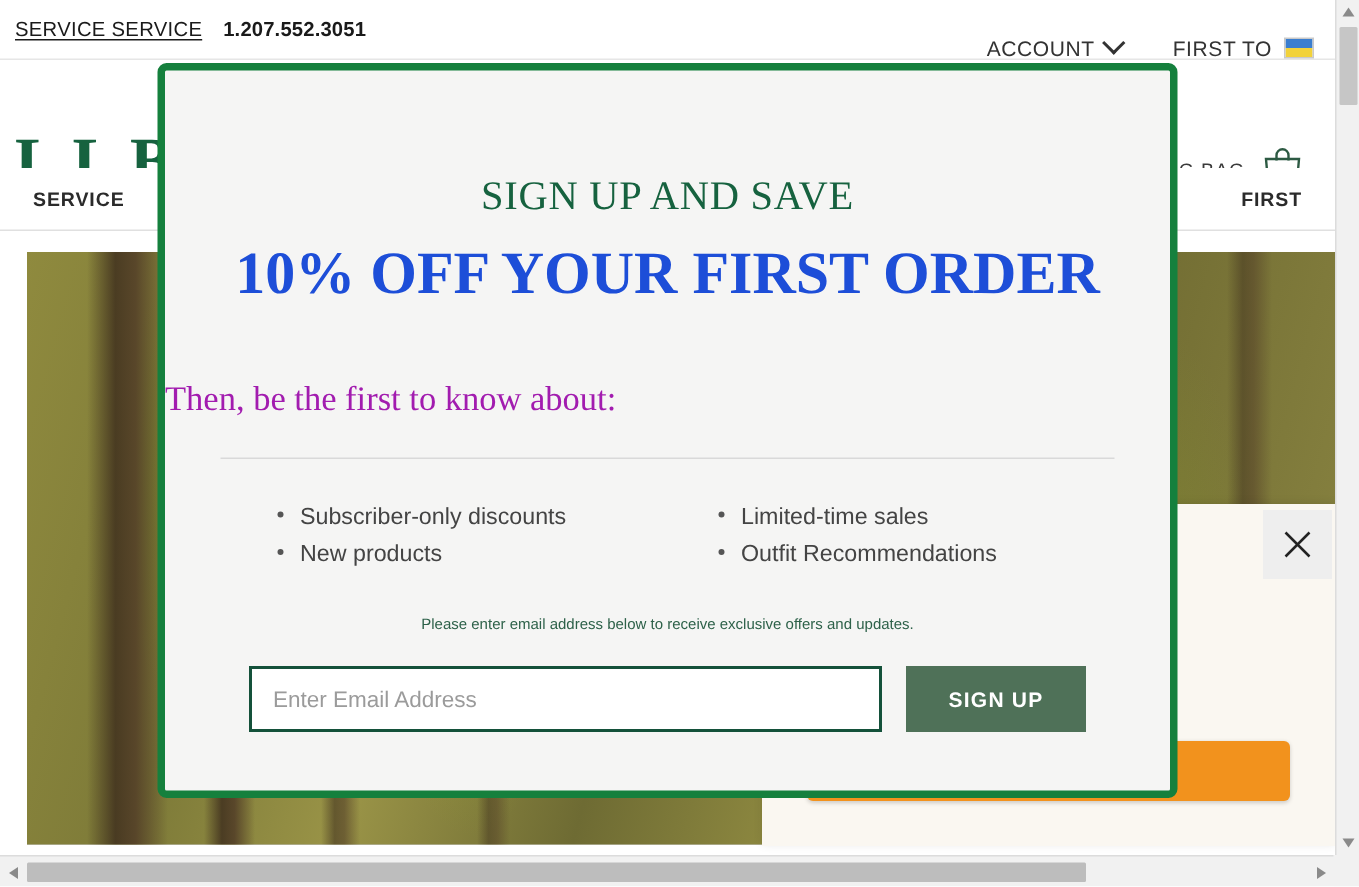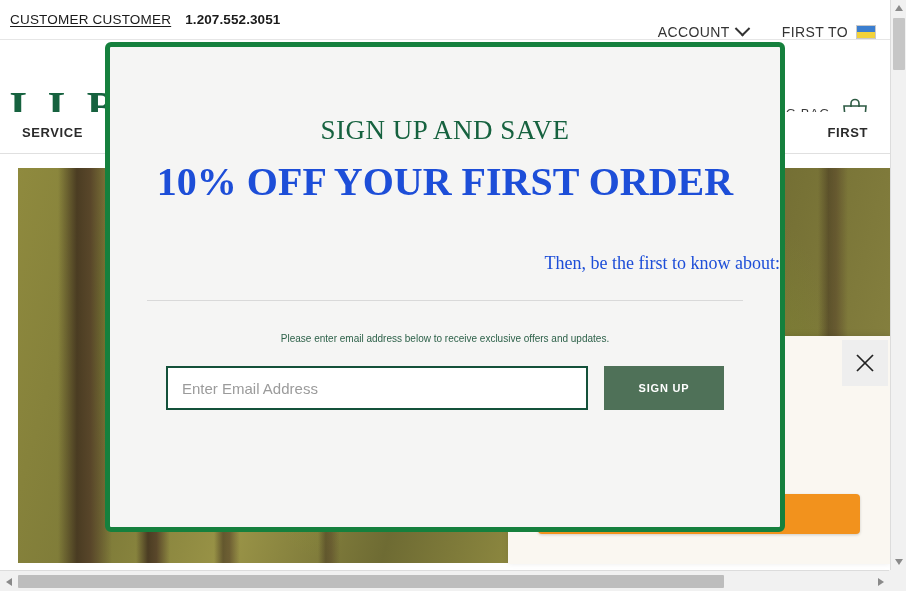--- a/index.html
+++ b/index.html
@@ -317,24 +317,24 @@
     margin-top: 12px;
     text-align: center;
     font-family: "Liberation Serif", serif;
     font-size: 40px;
     font-weight: bold;
     color: #1d4ed8;
     letter-spacing: 0px;
   }
   .modal-then {
     margin-top: 48px;
-    text-align: right;
+    text-align: left;
     font-family: "Liberation Serif", serif;
-    font-size: 18px;
-    color: #1d4ed8;
+    font-size: 23px;
+    color: #a21caf;
   }
   .modal-divider {
     margin: 26px auto 0 auto;
     width: 596px; height: 1px;
     background: #d9d9d9;
   }
   .benefits {
     margin: 30px auto 0 auto;
     width: 520px;
     display: grid;
@@ -382,35 +382,35 @@
     color: #333;
     font-family: "Liberation Sans", sans-serif;
     outline: none;
   }
   .email-input::placeholder { color: #9b9b9b; }
   .signup-btn {
     width: 120px;
     background: #4f7158;
     border: none;
     color: #ffffff;
-    font-size: 11px;
+    font-size: 14px;
     font-weight: bold;
     letter-spacing: .8px;
     cursor: pointer;
     font-family: "Liberation Sans", sans-serif;
   }
 </style>
 </head>
 <body>
 
 <div id="page">
 
   <div class="utility-bar">
     <div class="util-left">
-      <span class="cust-service">CUSTOMER CUSTOMER</span>
+      <span class="cust-service">SERVICE SERVICE</span>
       <span class="phone">1.207.552.3051</span>
     </div>
     <div class="util-right">
       <span class="account-link">
         <span>ACCOUNT</span>
         <span class="chev-down"></span>
       </span>
       <span class="shipto">
         <span>FIRST TO</span>
         <span class="flag-ua"></span>
@@ -474,20 +474,38 @@
   <div class="modal">
 
     <div class="modal-eyebrow">SIGN UP AND SAVE</div>
 
     <div class="modal-headline">10% OFF YOUR FIRST ORDER</div>
 
     <div class="modal-then">Then, be the first to know about:</div>
 
     <div class="modal-divider"></div>
 
+    <div class="benefits">
+      <div class="benefit">
+        <span class="dot"></span>
+        <span>Subscriber-only discounts</span>
+      </div>
+      <div class="benefit benefit-col2">
+        <span class="dot"></span>
+        <span>Limited-time sales</span>
+      </div>
+      <div class="benefit">
+        <span class="dot"></span>
+        <span>New products</span>
+      </div>
+      <div class="benefit benefit-col2">
+        <span class="dot"></span>
+        <span>Outfit Recommendations</span>
+      </div>
+    </div>
 
     <div class="modal-note">Please enter email address below to receive exclusive offers and updates.</div>
 
     <div class="form-row">
       <input class="email-input" type="text" placeholder="Enter Email Address" style="">
       <button class="signup-btn">SIGN UP</button>
     </div>
 
   </div>
 

